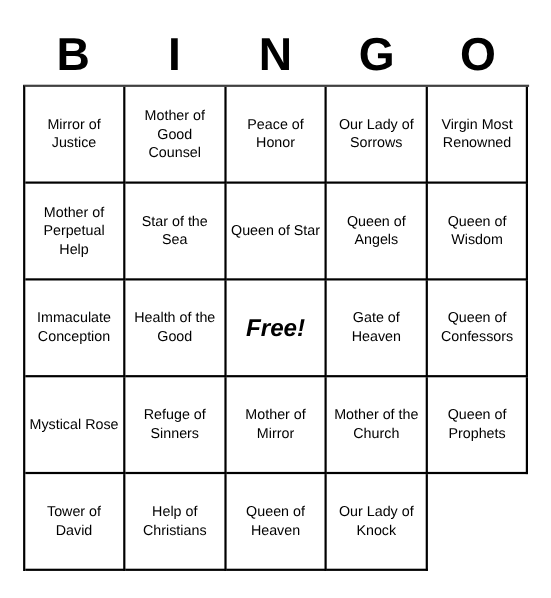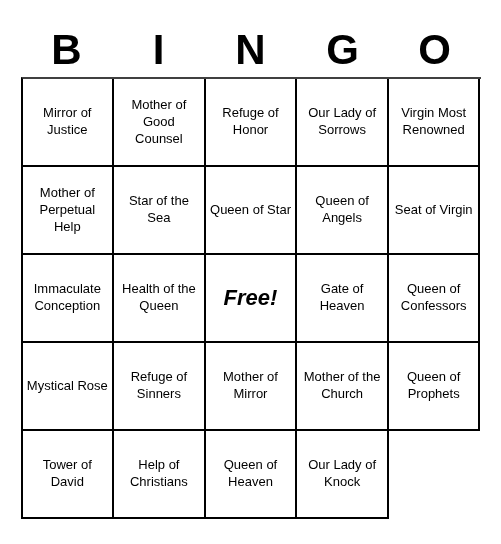--- a/index.html
+++ b/index.html
@@ -60,30 +60,30 @@
   <div class="bingo-header">
   <div class="bingo-letter">B</div>
       <div class="bingo-letter">I</div>
       <div class="bingo-letter">N</div>
       <div class="bingo-letter">G</div>
       <div class="bingo-letter">O</div>
     </div>
   <div class="bingo-grid">
   <div class="bingo-cell">Mirror of Justice</div>
       <div class="bingo-cell">Mother of Good Counsel</div>
-      <div class="bingo-cell">Refuge of Honor</div>
+      <div class="bingo-cell">Peace of Honor</div>
       <div class="bingo-cell">Our Lady of Sorrows</div>
       <div class="bingo-cell">Virgin Most Renowned</div>
       <div class="bingo-cell">Mother of Perpetual Help</div>
       <div class="bingo-cell">Star of the Sea</div>
       <div class="bingo-cell">Queen of Star</div>
       <div class="bingo-cell">Queen of Angels</div>
-      <div class="bingo-cell">Seat of Virgin</div>
+      <div class="bingo-cell">Queen of Wisdom</div>
       <div class="bingo-cell">Immaculate Conception</div>
-      <div class="bingo-cell">Health of the Queen</div>
+      <div class="bingo-cell">Health of the Good</div>
       <div class="bingo-cell free">Free!</div>
       <div class="bingo-cell">Gate of Heaven</div>
       <div class="bingo-cell">Queen of Confessors</div>
       <div class="bingo-cell">Mystical Rose</div>
       <div class="bingo-cell">Refuge of Sinners</div>
       <div class="bingo-cell">Mother of Mirror</div>
       <div class="bingo-cell">Mother of the Church</div>
       <div class="bingo-cell">Queen of Prophets</div>
       <div class="bingo-cell">Tower of David</div>
       <div class="bingo-cell">Help of Christians</div>

